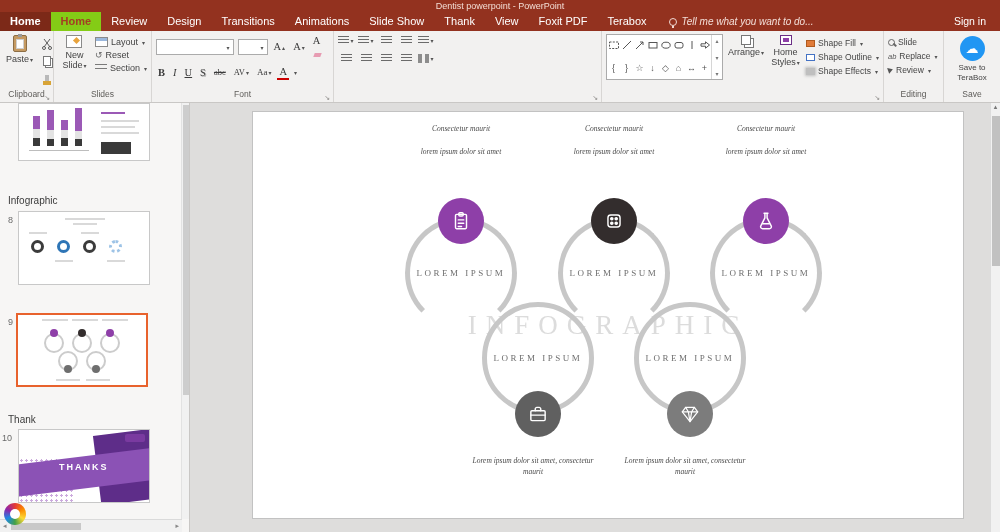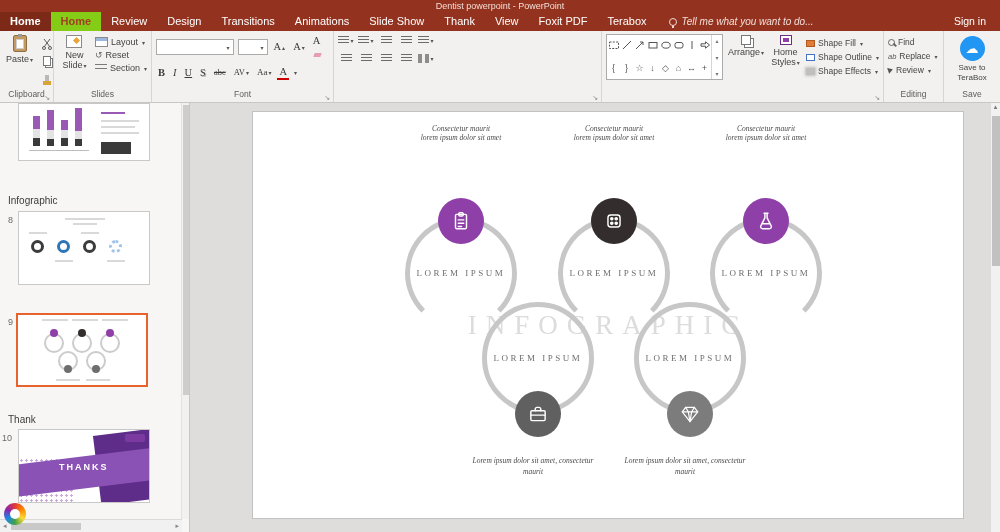--- a/index.html
+++ b/index.html
@@ -108,21 +108,21 @@
   .lorem { font-family:"Liberation Serif", serif; font-size:9px; letter-spacing:2.5px; color:#6F6F6F; white-space:nowrap; }
   .badge { position:absolute; width:46px; height:46px; border-radius:50%; display:flex; align-items:center; justify-content:center; z-index:3; }
   .r1 { left:152px; top:105px; } .r2 { left:305px; top:105px; } .r3 { left:457px; top:105px; }
   .r4 { left:229px; top:190px; } .r5 { left:381px; top:190px; }
   .b1 { left:185px; top:86px; background:#8E3FA8; }
   .b2 { left:338px; top:86px; background:#332D2D; }
   .b3 { left:490px; top:86px; background:#8E3FA8; }
   .b4 { left:262px; top:279px; background:#606060; }
   .b5 { left:414px; top:279px; background:#7C7C7C; }
   .cap { position:absolute; width:150px; text-align:center; font-family:"Liberation Serif", serif; font-style:italic; font-size:7.5px; color:#4A4A4A; z-index:4; line-height:1.2; }
-  .cap .l2 { display:block; }
+  .cap .l2 { display:block; margin-top:14px; }
   .cap.b .l2 { margin-top:2px; }
   .c1 { left:133px; top:12px; } .c2 { left:286px; top:12px; } .c3 { left:438px; top:12px; }
   .cb1 { left:205px; top:344px; } .cb2 { left:357px; top:344px; }
   .watermark { position:absolute; left:105px; top:198px; width:500px; text-align:center; font-family:"Liberation Serif", serif; font-size:27px; letter-spacing:9px; color:#DCDCDC; z-index:1; }
 </style>
 </head>
 <body>
 
 <div class="titlebar">
   <span>Dentist powerpoint - PowerPoint</span>
@@ -350,21 +350,21 @@
       </div>
     </div>
     <span class="launcher">↘</span>
   </div>
 
   <div class="group" style="width:60px">
     <div class="gbody">
       <div class="dcol" style="padding-top:3px">
         <span class="pbtn">
             <span class="i-find"></span>
-            <span>Find</span>
+            <span>Slide</span>
           </span>
         <span class="pbtn">
             <span class="i-replace">ab</span>
             <span>Replace</span>
             <span class="caret">▾</span>
           </span>
         <span class="pbtn">
             <span class="i-select"></span>
             <span>Review</span>
             <span class="caret">▾</span>

